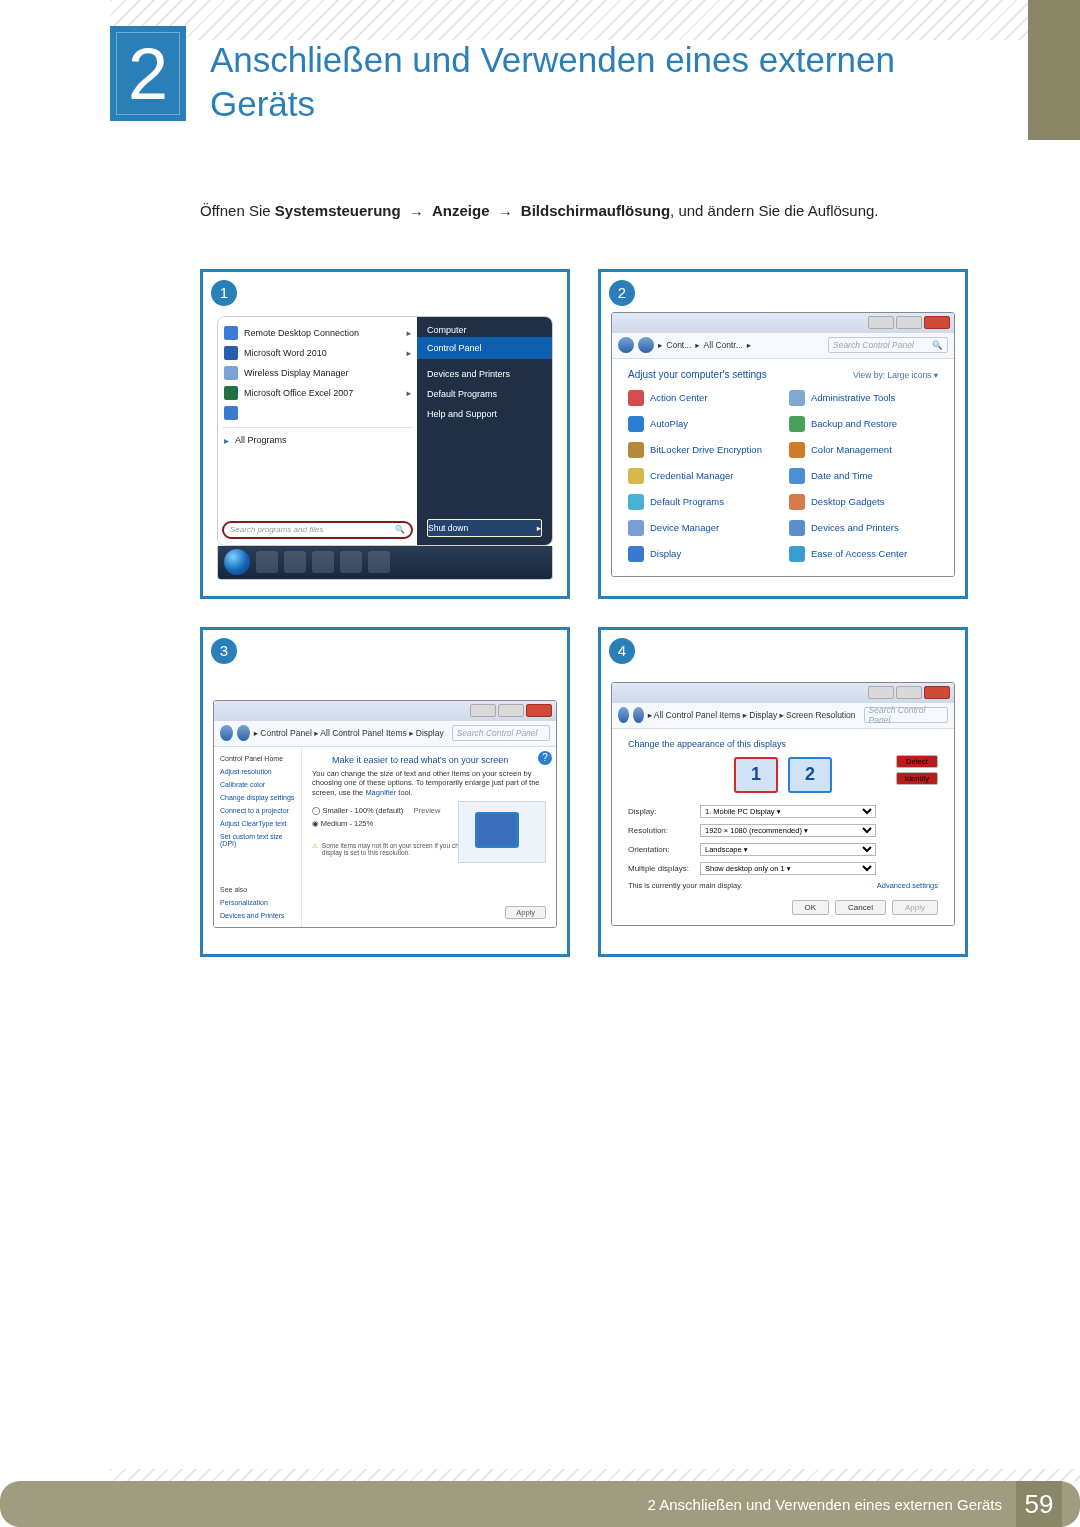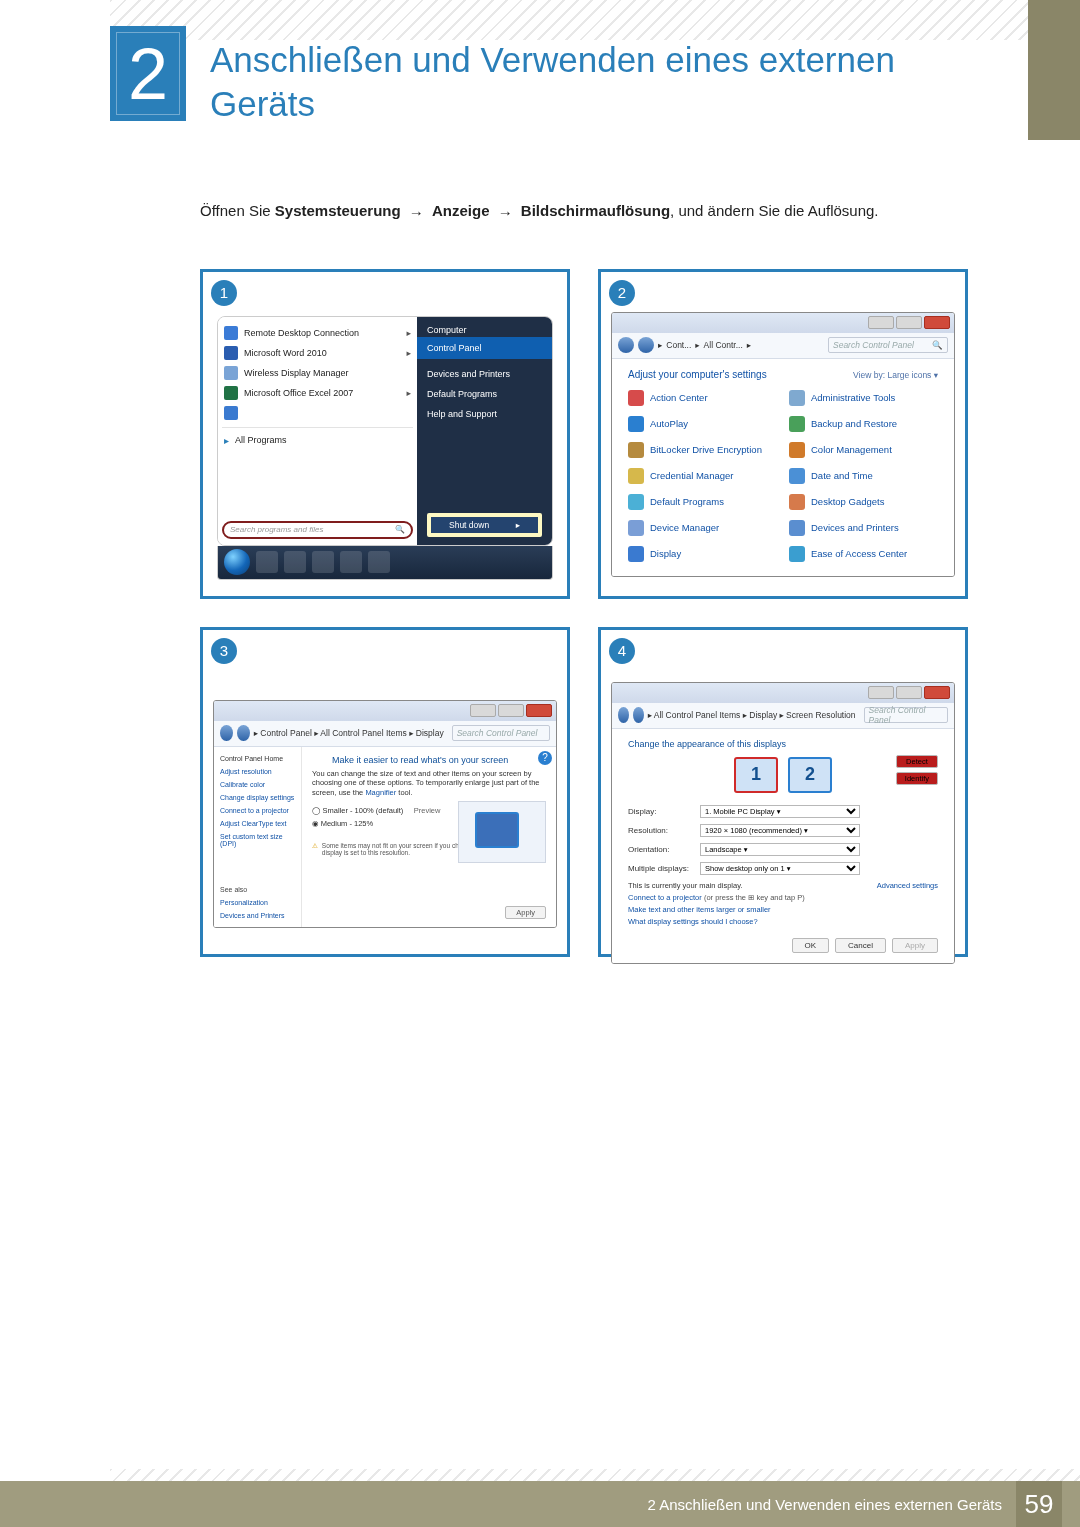--- a/index.html
+++ b/index.html
@@ -100,21 +100,21 @@
   .s1-item .ic.x { background:#207245; }
   .s1-item .ic.wd { background:#7aa4d6; }
   .s1-item .chev { margin-left:auto; color:#555; font-size:9px; }
   .s1-divider{height:1px;background:#e3e3e3;margin:4px 0;}
   .s1-all { display:flex;align-items:center;gap:6px;padding:3px 2px;font-size:9px;color:#222;}
   .s1-all::before{content:"▸";color:#2a7fb9;font-size:10px;}
   .s1-search{margin-top:auto;border:2px solid #7f1d1d;border-radius:10px;height:18px;display:flex;align-items:center;padding:0 6px;color:#999;font-style:italic;font-size:8px;}
   .s1-search .mag{margin-left:auto;color:#4a7bbf;font-style:normal;}
   .s1-right{ width:135px; background:#1f2f46; color:#fff; padding:8px 10px; display:flex; flex-direction:column; gap:10px; font-size:9px;}
   .s1-right .hl{background:#0f5fb0;margin:-8px -10px 0;padding:6px 10px;}
-  .s1-right .shutdown{margin-top:auto;background:#24446f;border:4px solid #fef9c3;border-radius:2px;padding:3px 18px;display:flex;align-items:center;gap:4px;font-size:8.5px;justify-content:center;}
+  .s1-right .shutdown{margin-top:auto;background:#24446f;border:1px solid #fef9c3;border-radius:2px;padding:3px 0;display:flex;align-items:center;gap:4px;font-size:8.5px;justify-content:center;}
   .s1-right .shutdown::after{content:"▸";margin-left:auto;}
   .taskbar{height:34px;margin:0 4px;background:linear-gradient(#2a3d57,#18273c);border-radius:0 0 4px 4px;border:1px solid #ccc;border-top:none;display:flex;align-items:center;gap:6px;padding:0 6px;}
   .taskbar .tb{width:22px;height:22px;border-radius:3px;background:rgba(255,255,255,.15);}
   .orb{width:26px;height:26px;border-radius:50%;background:radial-gradient(circle at 35% 30%, #7fd2ff, #1366b8 55%, #0b3d73);} 
 
   
   .win-frame{border:1px solid #888;border-radius:3px;overflow:hidden;margin-top:4px;}
   .win-titlebar{height:20px;background:linear-gradient(#dfe8f5,#cfd9ea);display:flex;align-items:center;justify-content:flex-end;gap:2px;padding:0 4px;}
   .win-btn{width:26px;height:13px;border-radius:2px;background:#d9d9d9;border:1px solid #aaa;}
   .win-btn.close{background:#d04a3a;border-color:#a62e20;}
@@ -152,34 +152,35 @@
   
   .s4 .win-frame{margin-top:16px;}
   .s4-body{background:#fff;padding:10px 16px 10px;font-size:8px;color:#333;}
   .s4-title{color:#0e4f99;font-size:9px;margin-bottom:8px;}
   .mon-row{display:flex;align-items:center;justify-content:center;gap:10px;position:relative;margin-bottom:12px;}
   .mon{width:44px;height:36px;border:2px solid #2a7fd0;background:#cfe2f6;border-radius:3px;display:flex;align-items:center;justify-content:center;color:#13508f;font-size:18px;font-weight:bold;position:relative;}
   .mon.sel{border-color:#d02a2a;}
   .mon-btns{position:absolute;right:0;top:-2px;display:flex;flex-direction:column;gap:4px;}
   .mon-btns button{border:1px solid #b8b8b8;background:#b91c1c;border-radius:2px;padding:1px 8px;font-size:7.5px;}
   .s4-grid{display:grid;grid-template-columns:72px 1fr;row-gap:6px;align-items:center;margin-bottom:6px;}
-  .s4-grid select{width:160px;font-size:7.5px;border:1px solid #b8b8b8;background:#fff;}
+  .s4-grid select{width:176px;font-size:7.5px;border:1px solid #b8b8b8;background:#fff;}
   .s4-main-msg{font-size:7.5px;margin:6px 0 2px;display:flex;justify-content:space-between;}
   .s4-main-msg a{color:#1152a6;}
   .s4-links{font-size:7.5px;color:#1152a6;line-height:1.6;}
   .s4-links .hint{color:#555;}
   .s4-btnrow{display:flex;justify-content:flex-end;gap:6px;margin-top:10px;}
   .s4-btnrow button{border:1px solid #b8b8b8;background:#f3f3f3;border-radius:2px;padding:2px 12px;font-size:8px;color:#333;}
   .s4-btnrow button:last-child{color:#aaa;}
 
   
   .footer{
     position:absolute; left:0; right:0; bottom:0; height:46px;
     background:#a09c7f; color:#fff; display:flex; align-items:center; justify-content:flex-end; padding-right:18px; gap:14px;
     font-size:15px;
+    border-radius:20px;
   }
   .footer .pg{
     background:#8a8668; width:46px;height:46px;display:flex;align-items:center;justify-content:center;font-size:26px;font-weight:400;
   }
   .footer-hatch{
     position:absolute; left:110px; right:0; bottom:46px; height:12px;
     background: repeating-linear-gradient(135deg,#e8e8e8 0,#e8e8e8 2px,#fff 2px,#fff 10px);
   }
 </style>
 </head>
@@ -436,25 +437,20 @@
             <select><option>1920 × 1080 (recommended) ▾</option></select>
             <span>Orientation:</span>
             <select><option>Landscape ▾</option></select>
             <span>Multiple displays:</span>
             <select><option>Show desktop only on 1 ▾</option></select>
           </div>
           <div class="s4-main-msg">
             <span>This is currently your main display.</span>
             <a>Advanced settings</a>
           </div>
-          <div class="s4-links">
-            <div><a>Connect to a projector</a><span class="hint"> (or press the ⊞ key and tap P)</span></div>
-            <div><a>Make text and other items larger or smaller</a></div>
-            <div><a>What display settings should I choose?</a></div>
-          </div>
           <div class="s4-btnrow">
             <button>OK</button>
             <button>Cancel</button>
             <button>Apply</button>
           </div>
         </div>
       </div>
     </div>
 
   </div>

